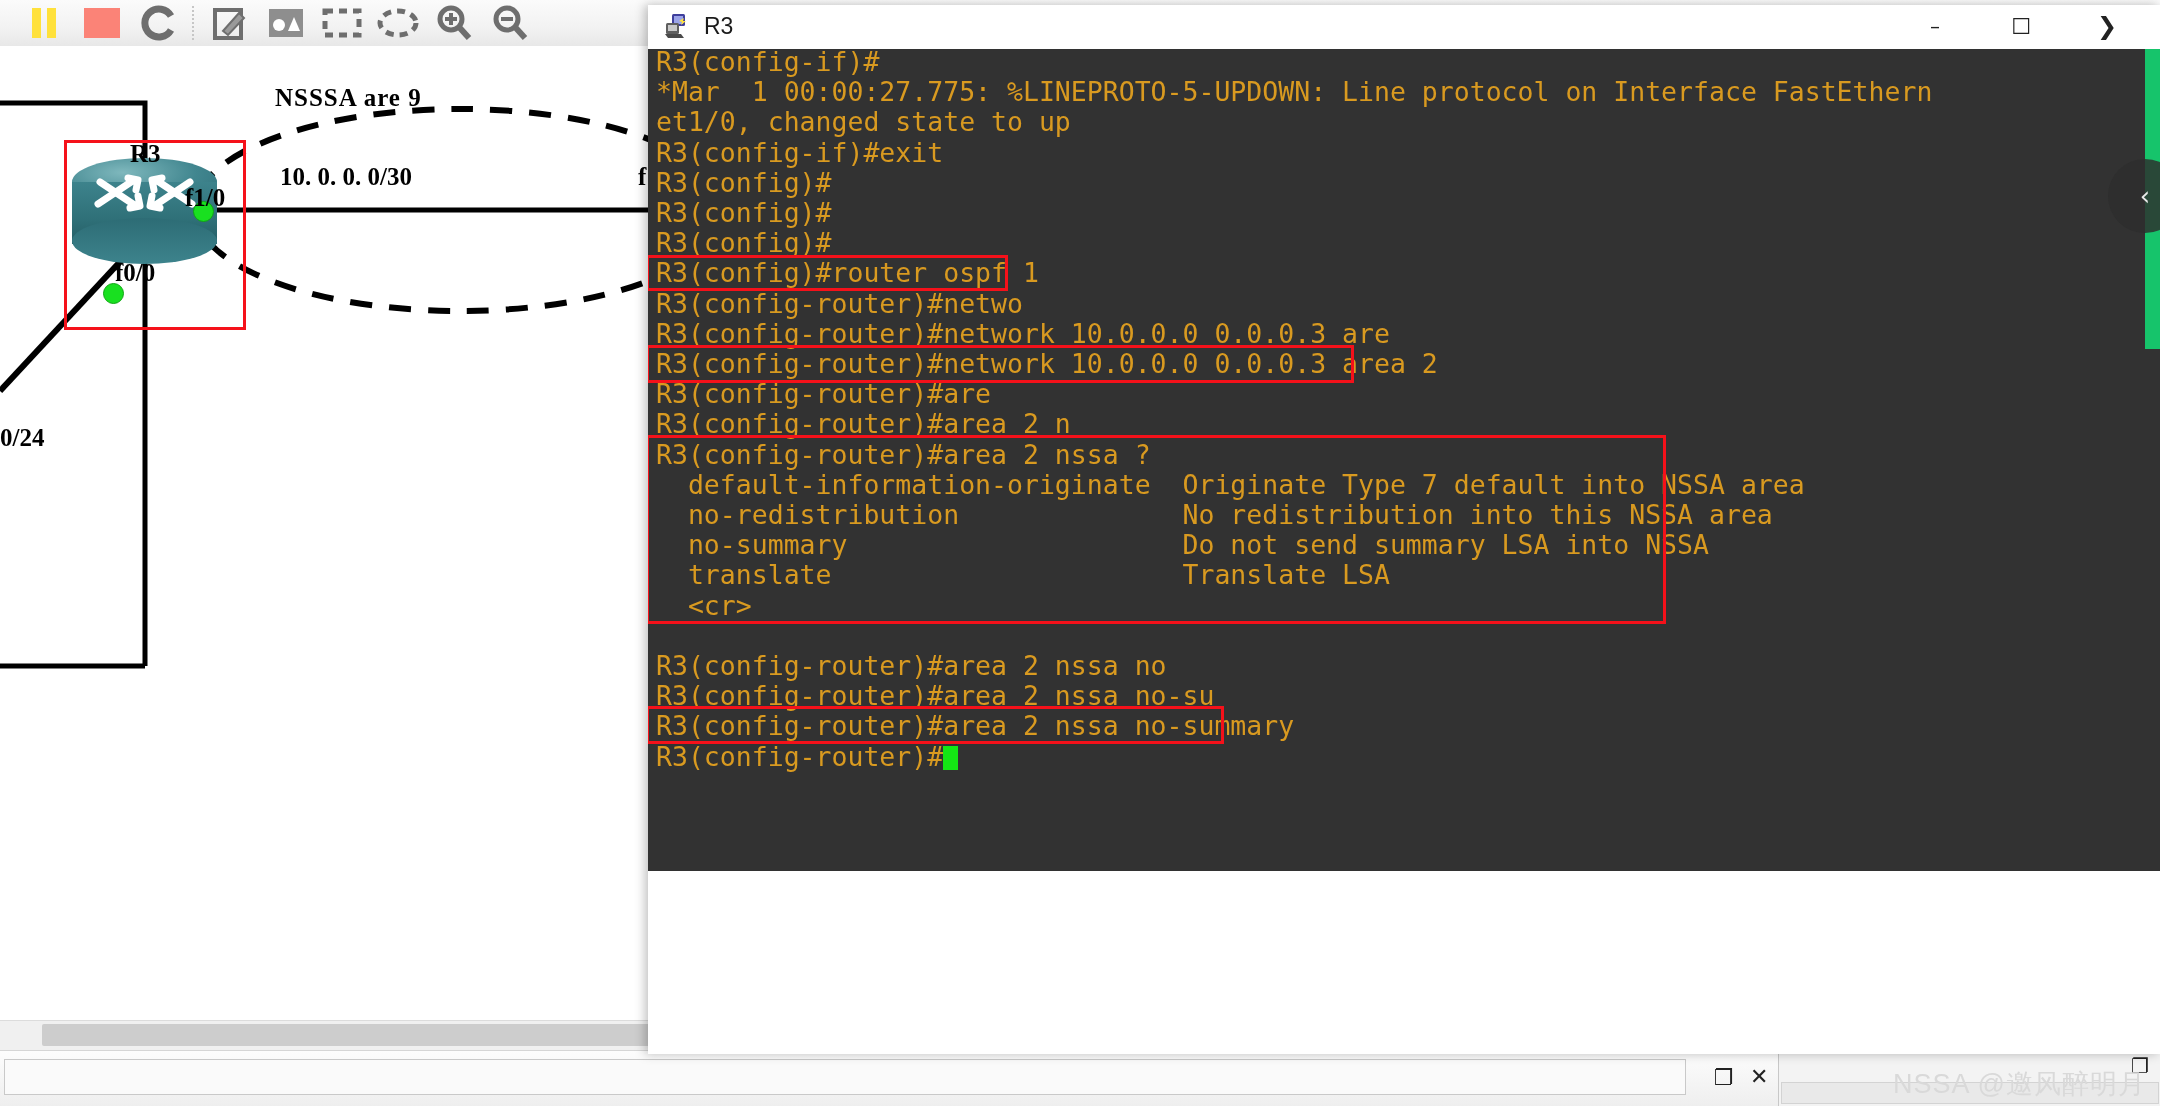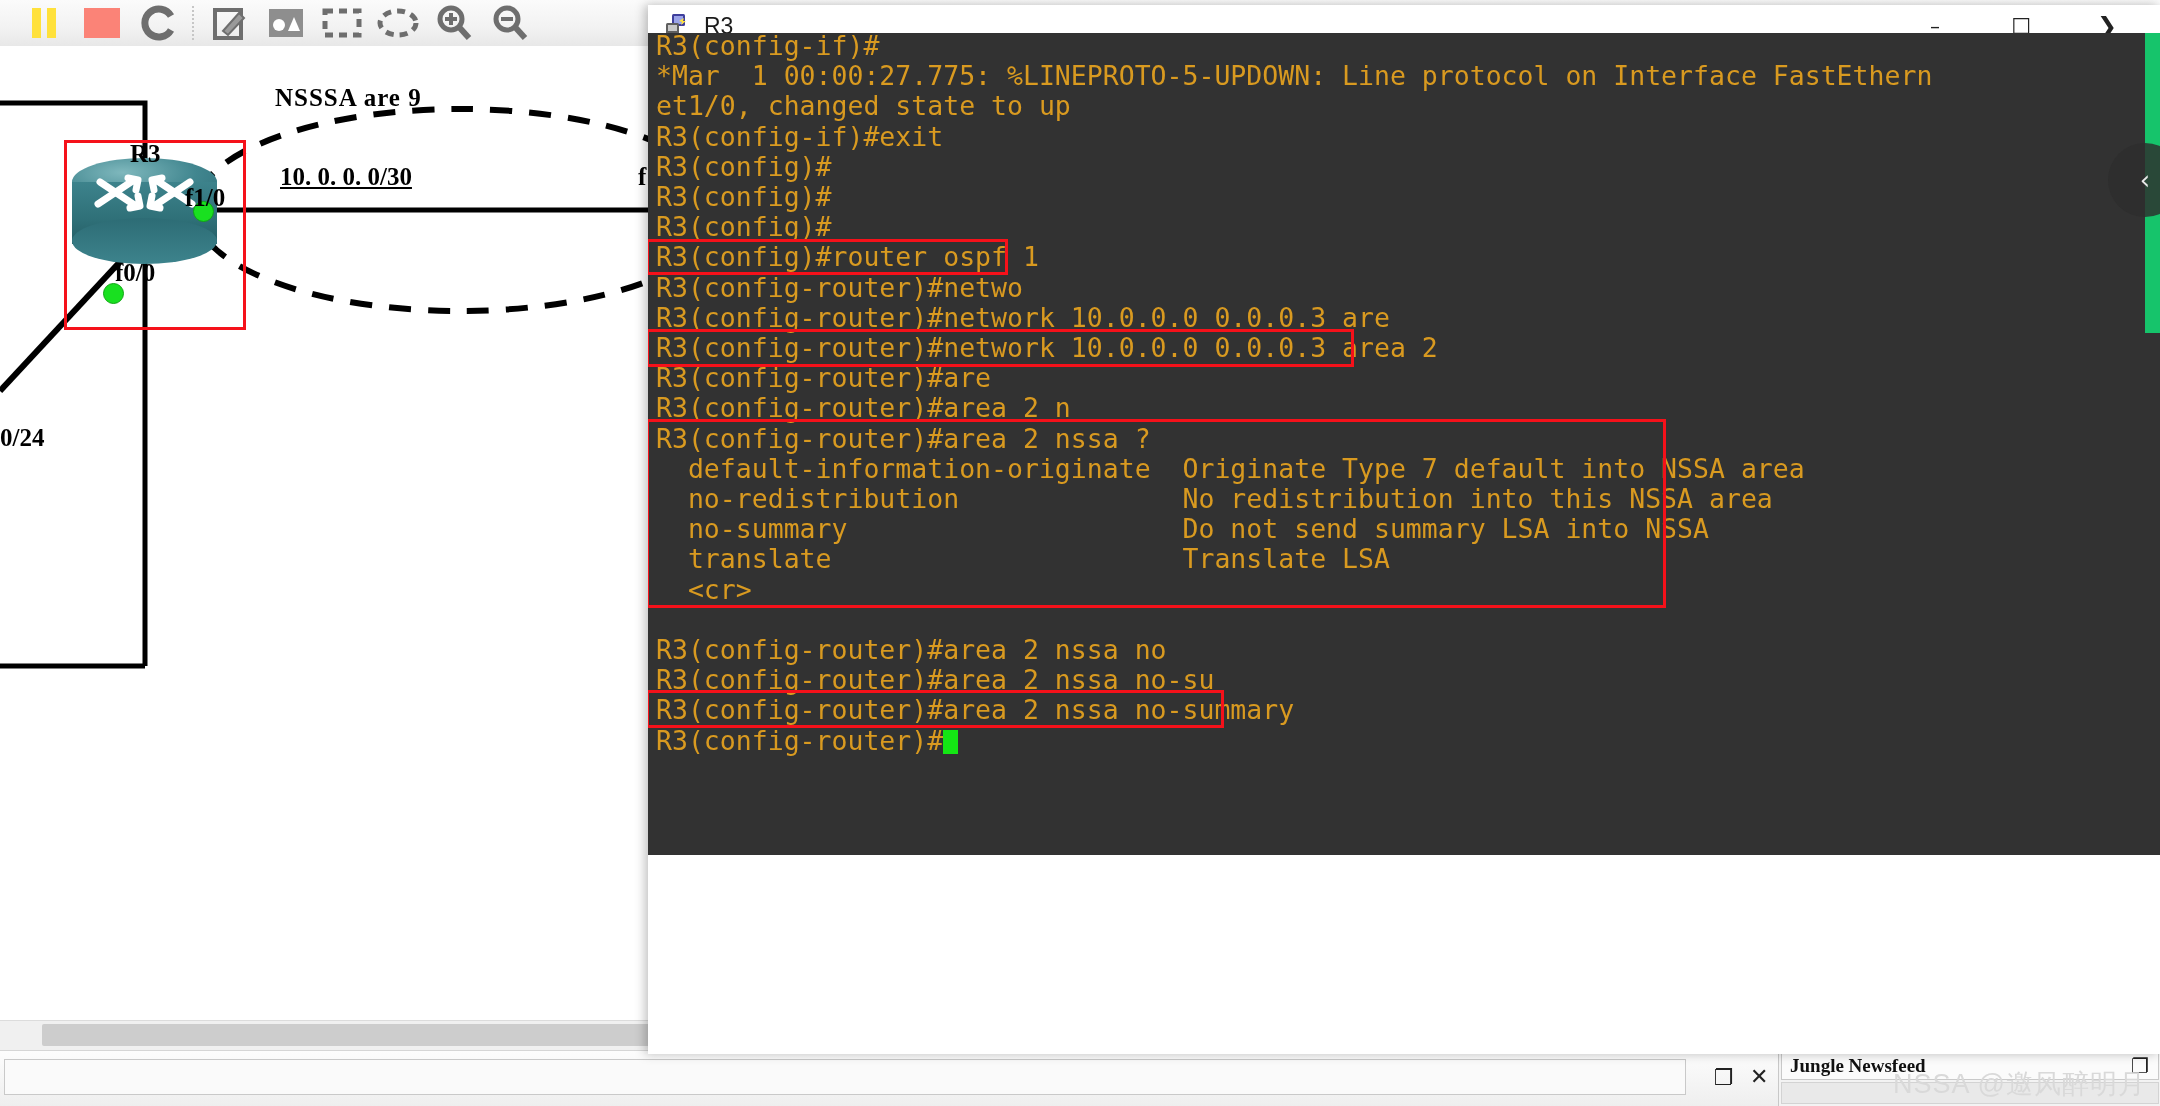--- a/index.html
+++ b/index.html
@@ -86,21 +86,21 @@
     position:absolute;left:0;top:0;width:1512px;height:42px;background:#ffffff;
     display:flex;align-items:center;
   }
   #term-title .t-icon{width:26px;height:26px;margin-left:16px;margin-right:14px;position:relative;}
   #term-title .t-text{font-size:23px;color:#1b1b1b;font-family:"Liberation Sans",sans-serif;}
   .win-btn{
     position:absolute;top:0;height:42px;width:86px;display:flex;align-items:center;justify-content:center;
     font-family:"DejaVu Sans",sans-serif;font-size:20px;color:#222;
   }
   #term-body{
-    position:absolute;left:0;top:28px;width:1512px;height:822px;
+    position:absolute;left:0;top:44px;width:1512px;height:822px;
     background:#323232;overflow:hidden;
   }
   #term-text{
     position:absolute;left:8px;top:-2px;
     font-family:"DejaVu Sans Mono","Liberation Mono",monospace;
     font-size:26.5px;line-height:30.2px;
     color:#d99a20;white-space:pre;letter-spacing:0px;
   }
   .cursor{display:inline-block;width:15px;height:24px;background:#14e614;vertical-align:-4px;}
 
@@ -208,37 +208,36 @@
       </svg>
     </div>
 
     <div class="dot" style="left:193px;top:155px;"></div>
     <div class="dot" style="left:103px;top:237px;"></div>
 
     <div class="topo-label" style="left:130px;top:94px;font-size:25px;">R3</div>
     <div class="topo-label" style="left:185px;top:104px;font-size:25px;margin-top:34px;">f1/0</div>
     <div class="topo-label" style="left:115px;top:213px;font-size:25px;">f0/0</div>
     <div class="topo-label" style="left:275px;top:38px;font-size:25px;letter-spacing:1px;">NSSSA  are 9</div>
-    <div class="topo-label" style="left:280px;top:117px;font-size:25px;text-decoration:underline;">10. 0. 0. 0/30</div>
+    <div class="topo-label" style="left:280px;top:117px;font-size:25px;">10. 0. 0. 0/30</div>
     <div class="topo-label" style="left:0px;top:378px;font-size:25px;">0/24</div>
     <div class="topo-label" style="left:638px;top:117px;font-size:25px;">f</div>
   </div>
 
   <div id="hscroll">
     <div class="thumb"></div>
   </div>
 
   <div id="statusbar">
     <div class="sb-cell" style="left:4px;width:1680px;"></div>
     <div class="dock-btn" style="left:1714px;top:14px;">❐</div>
     <div class="dock-btn" style="left:1750px;top:13px;">✕</div>
   </div>
 
   <div id="newsfeed">
-    <div class="nf-title">Jungle Newsfeed</div>
     <div class="nf-body"></div>
     <div class="dock-btn" style="left:352px;top:4px;font-size:20px;">❐</div>
   </div>
 
   <div id="watermark">NSSA @邀风醉明月</div>
 </div>
 
 <div id="term-win">
 
   <div id="term-title">

